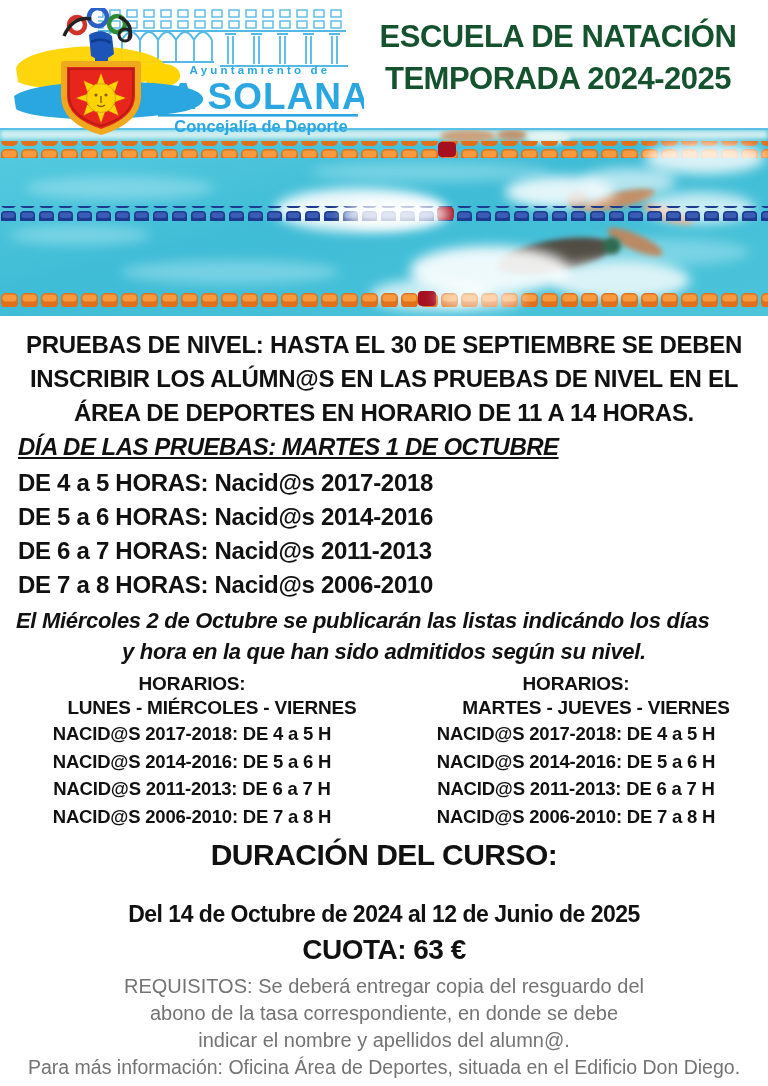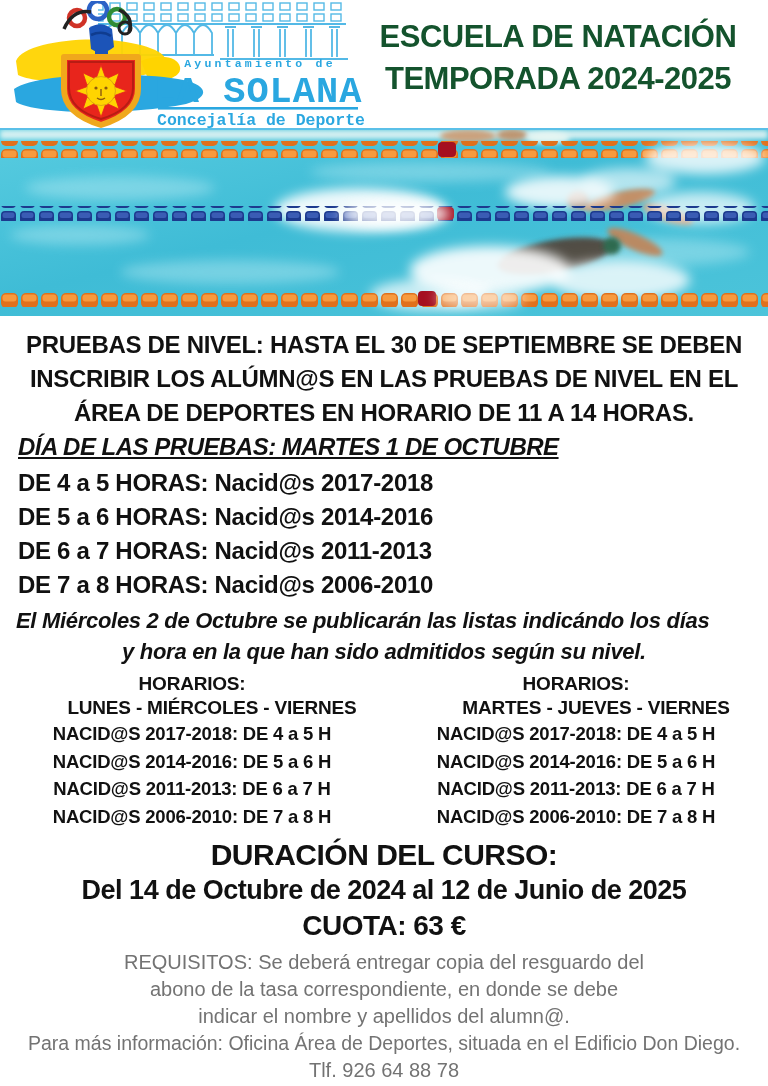--- a/index.html
+++ b/index.html
@@ -3,21 +3,21 @@
 <meta charset="utf-8">
 <style>
   * { margin:0; padding:0; box-sizing:border-box; }
   html,body { width:768px; height:1086px; background:#ffffff; overflow:hidden;
     font-family:"Liberation Sans", sans-serif; color:#111; }
   .poster { position:relative; width:768px; height:1086px; background:#fff; }
 
   
   .header { position:relative; height:130px; width:768px; background:#fff;
     border-bottom:2px solid #5bc0e8; }
-  .logo-wrap { position:absolute; left:6px; top:1px;font-family:Liberation Mono, monospace; }
+  .logo-wrap { position:absolute; left:6px; top:8px; }
   .title-block { position:absolute; right:10px; top:16px; width:400px; text-align:center;
     font-weight:800; font-size:31px; line-height:42px; letter-spacing:-0.5px; color:#14532d; }
 
   
   .pool { display:block; width:768px; height:186px; }
 
   
   .intro { margin-top:12px; text-align:center; font-weight:800; font-size:24px;
     line-height:34px; letter-spacing:-0.3px; }
   .dia { margin-top:2px; padding-left:18px; font-weight:800; font-style:italic;
@@ -29,21 +29,21 @@
   .nota-clip { white-space:nowrap; overflow:hidden; padding-left:16px; text-align:left; }
 
   .horarios { display:flex; margin-top:6px; }
   .hcol { width:50%; text-align:center; font-weight:800; letter-spacing:-0.2px; }
   .hcol .htitle { font-size:19px; line-height:22px; }
   .hcol .hdays  { font-size:19px; line-height:25px;padding-left:40px; }
   .hcol .hrow   { font-size:18.5px; line-height:27.5px; }
 
   .duracion { margin-top:8px; text-align:center; font-weight:800; }
   .duracion .dtitle { font-size:30px; line-height:34px; letter-spacing:-0.5px; }
-  .duracion .dfechas { font-size:27px; line-height:36px; letter-spacing:-0.5px; }
+  .duracion .dfechas { font-size:23px; line-height:36px; letter-spacing:-0.5px;margin-top:24px; }
   .duracion .dcuota { font-size:28px; line-height:35px; letter-spacing:-0.5px; }
 
   .footer { margin-top:6px; text-align:center; font-weight:400; color:#737373; }
   .footer .freq { font-size:20px; line-height:27px; }
   .footer .finfo { font-size:19.5px; line-height:27px; }
   .footer .fphone { font-size:20px; line-height:26px; }
 </style>
 </head>
 <body>
 

